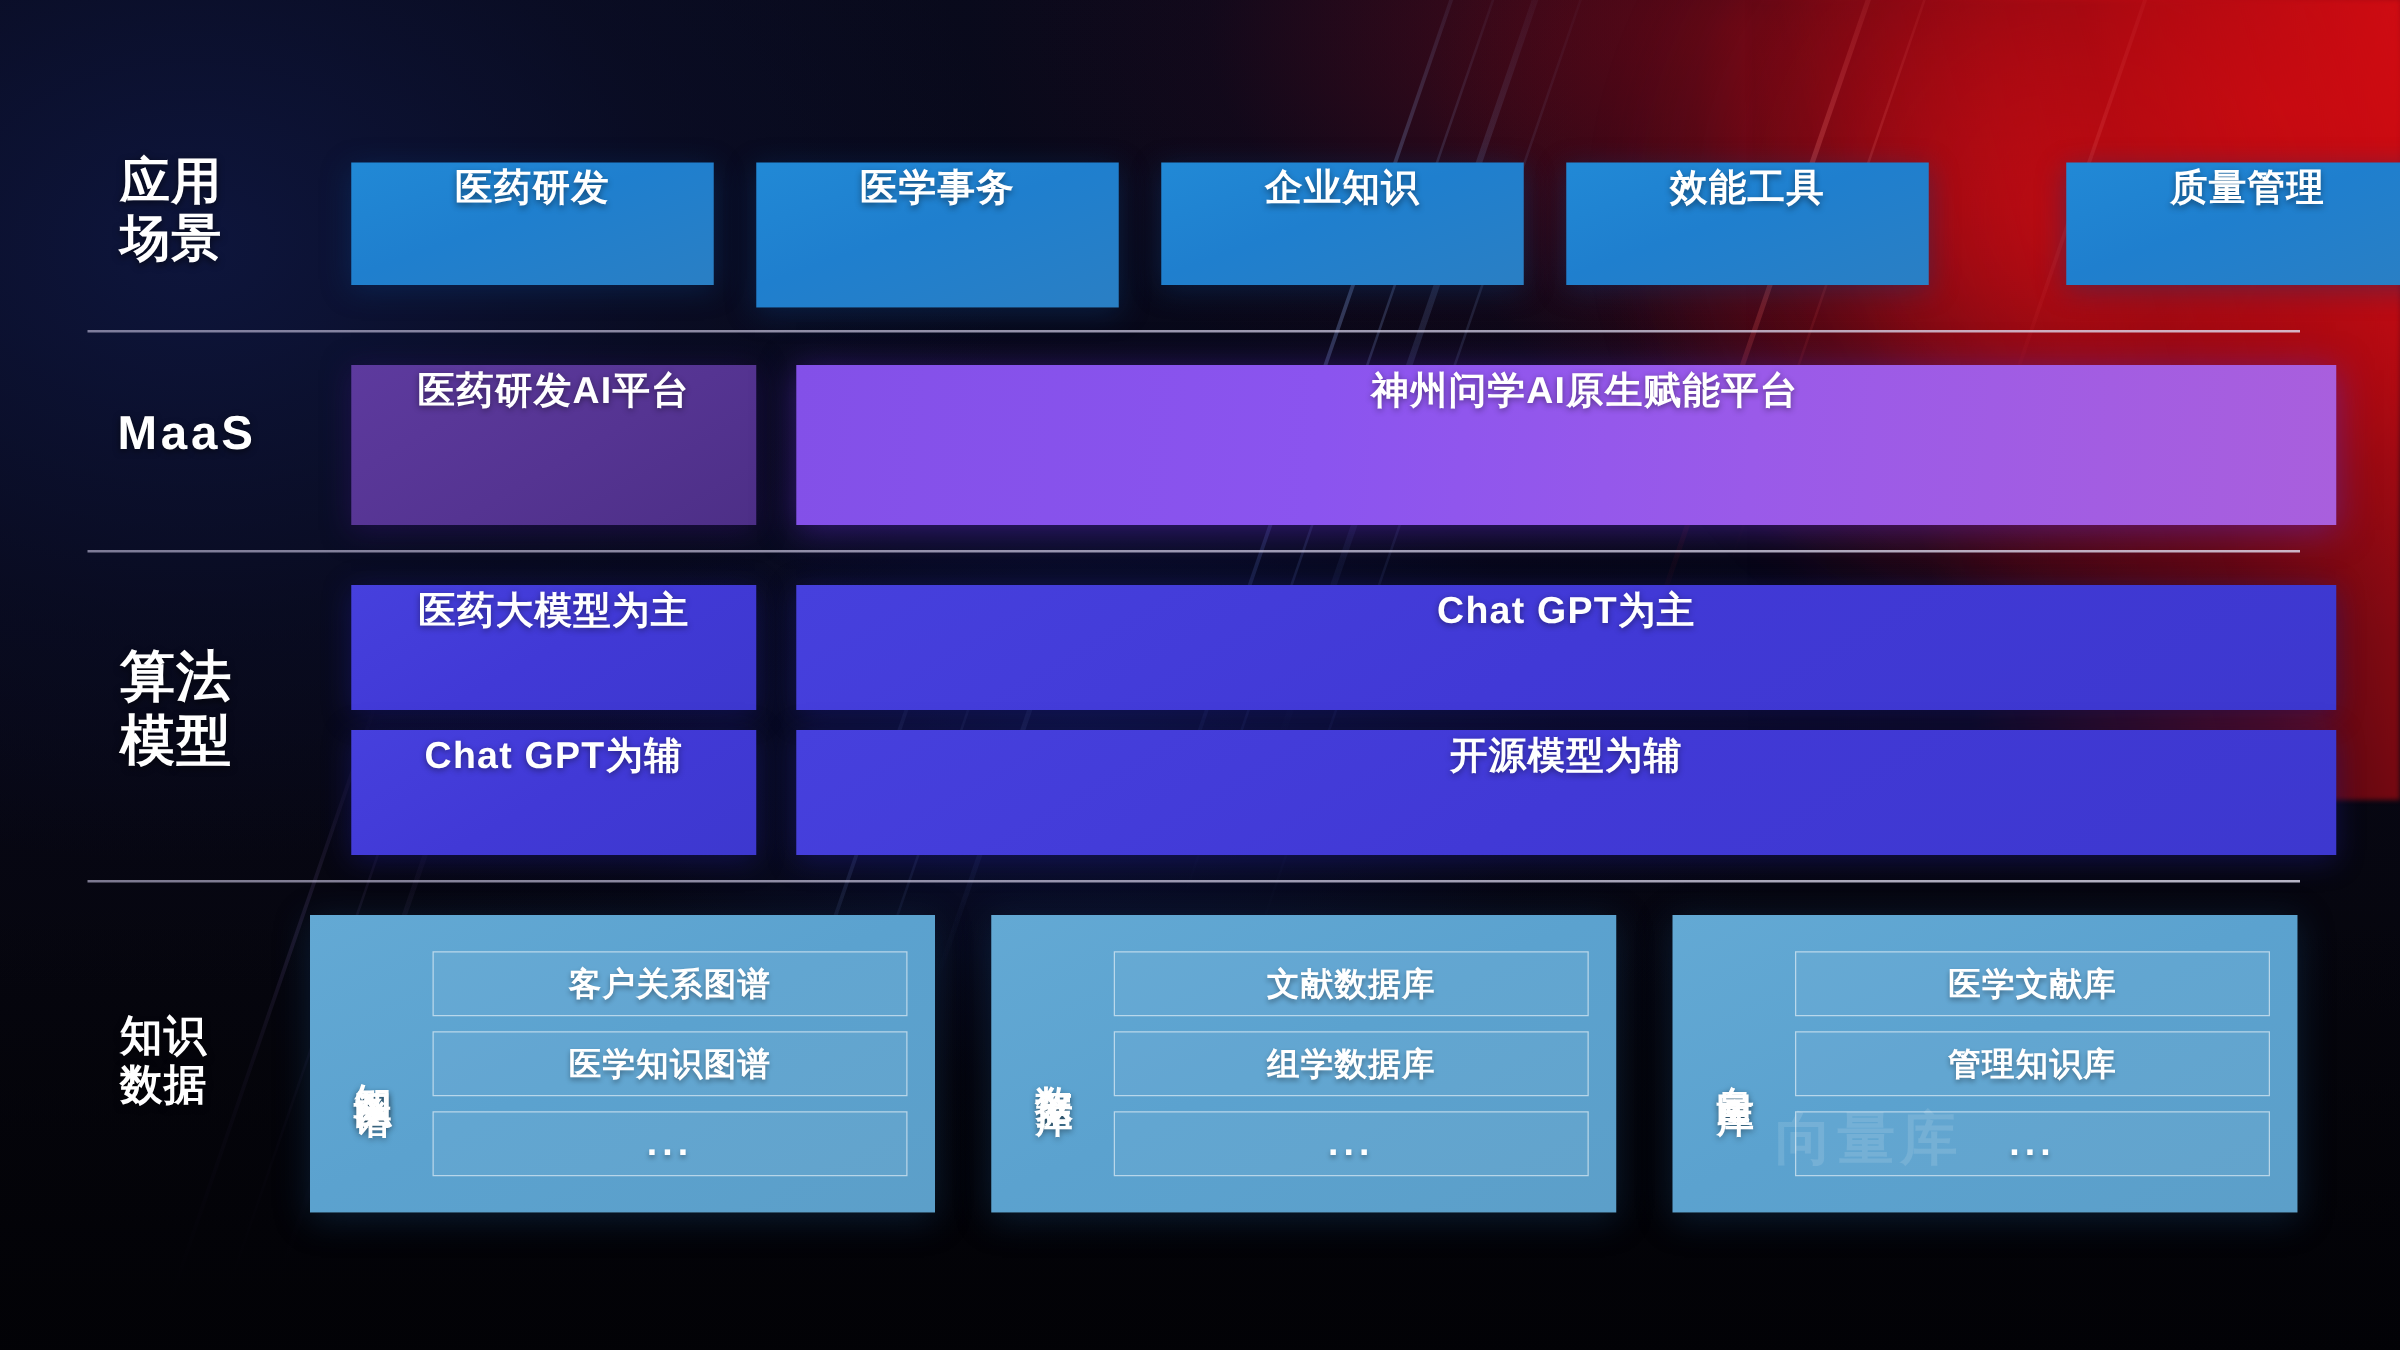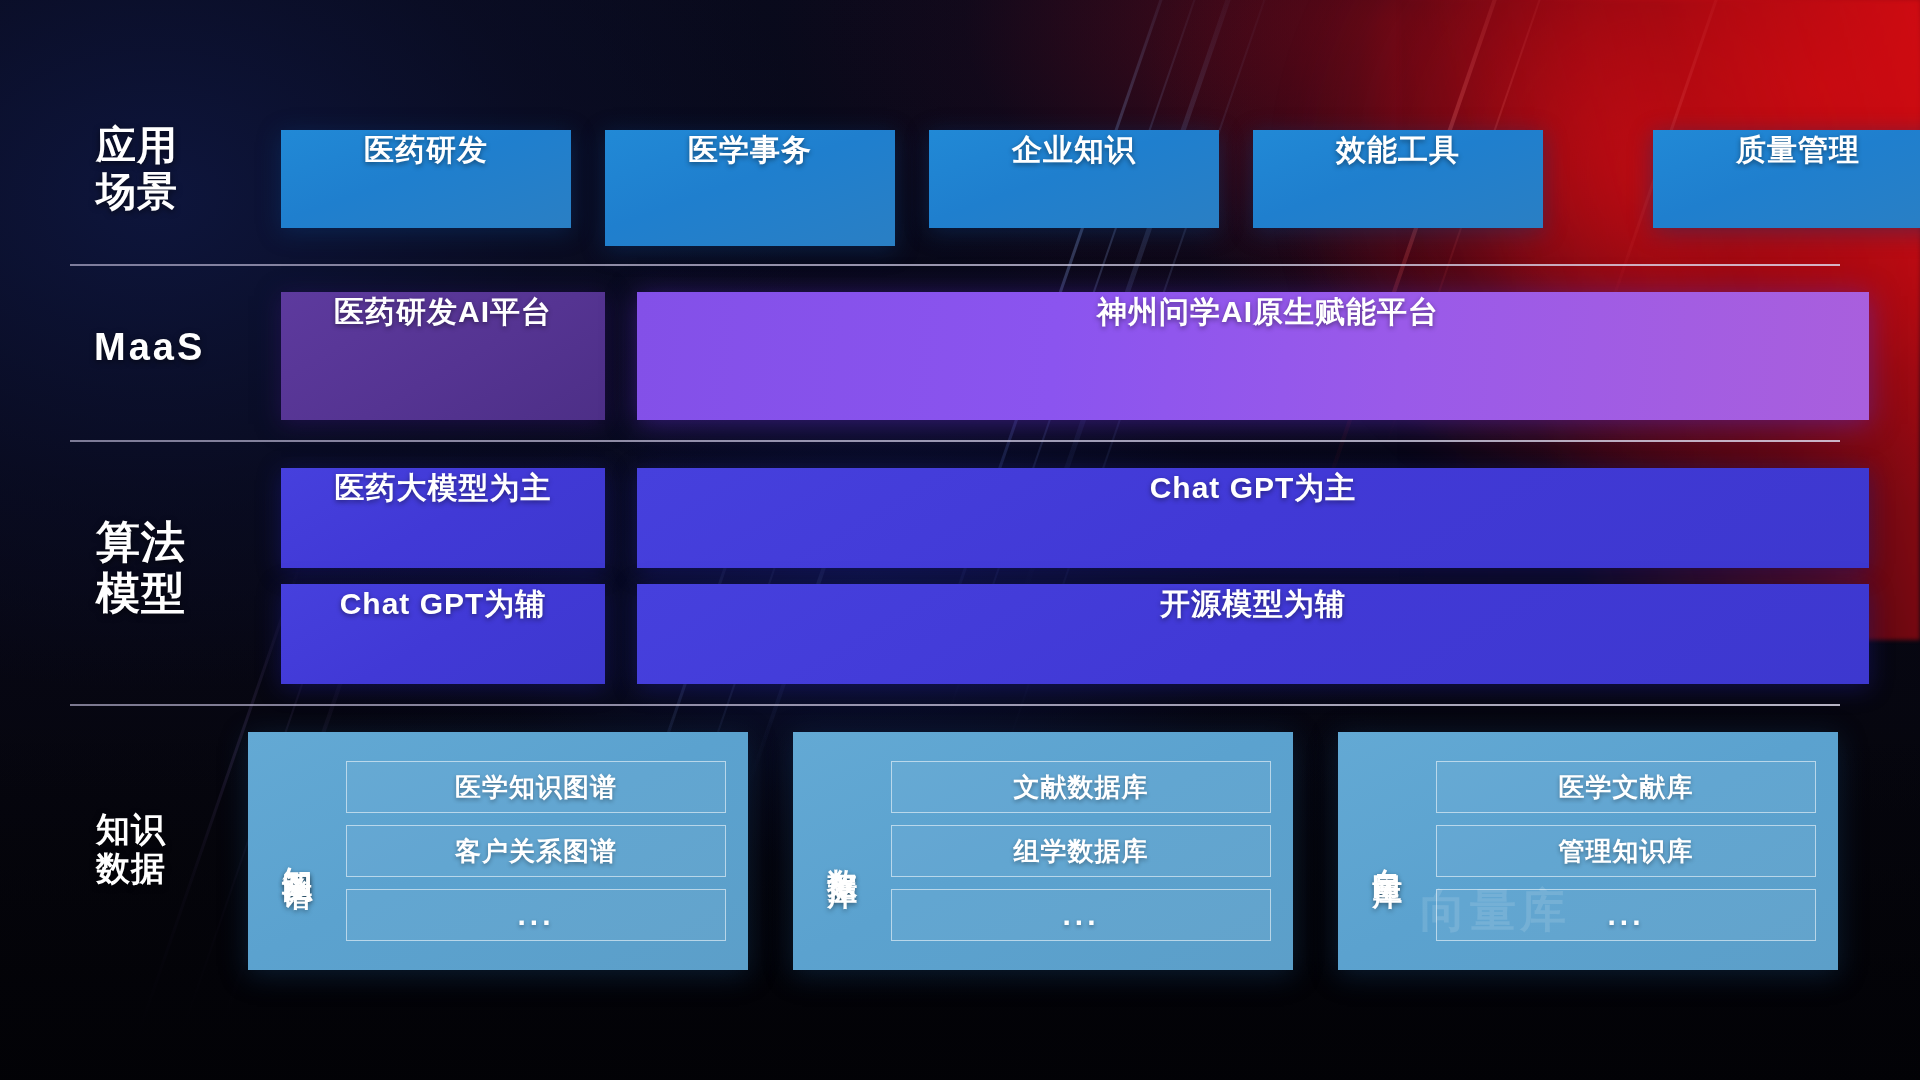--- a/index.html
+++ b/index.html
@@ -215,24 +215,24 @@
 
   <div class="divider" style="top:704px;"></div>
 
   <div class="row-label" style="left:96px; top:810px; width:150px; font-size:34px;">知识
 数据</div>
 
   <div class="kpanel" style="left:248px; top:732px; width:500px; height:238px;">
     <div class="kpanel-label">知识图谱</div>
     <div class="kpanel-items">
       <div class="kitem">
+        <span>客户关系图谱</span>
+      </div>
+      <div class="kitem">
         <span>医学知识图谱</span>
-      </div>
-      <div class="kitem">
-        <span>客户关系图谱</span>
       </div>
       <div class="kitem ellipsis">
         <span>...</span>
       </div>
     </div>
   </div>
 
   <div class="kpanel" style="left:793px; top:732px; width:500px; height:238px;">
     <div class="kpanel-label">数据库</div>
     <div class="kpanel-items">

